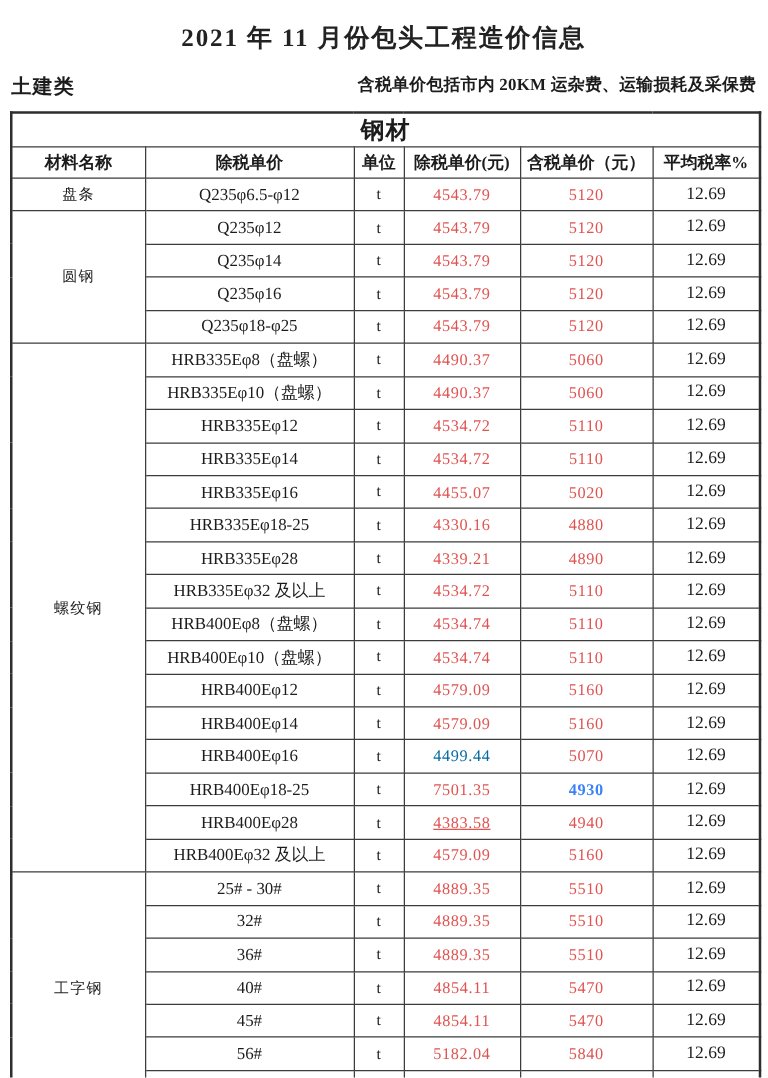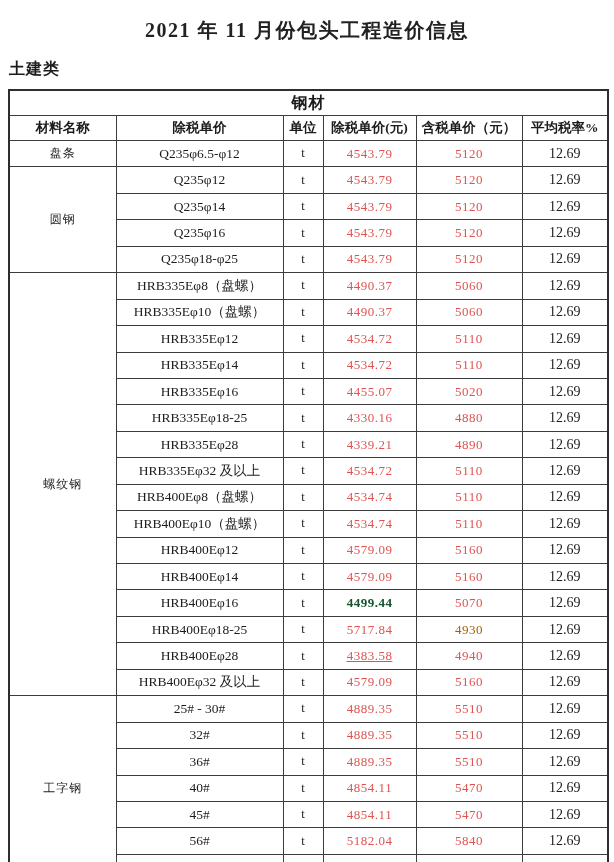--- a/index.html
+++ b/index.html
@@ -20,36 +20,37 @@
   .tax-note{font-size:13.5px;font-weight:700;letter-spacing:.2px;padding-bottom:1px;}
   table.steel{
     border-collapse:collapse;table-layout:fixed;
     width:599px;margin-left:8px;
     border:2px solid #2e2e2e;
   }
   table.steel th, table.steel td{
     border:1px solid #3c3c3c;text-align:center;vertical-align:middle;
     overflow:hidden;white-space:nowrap;padding:0;
   }
-  .section-title-row th{height:24px;font-size:16px;font-weight:700;letter-spacing:1px;font-family:Liberation Mono, monospace;}
+  .section-title-row th{height:24px;font-size:19px;font-weight:700;letter-spacing:1px;font-family:Liberation Mono, monospace;}
   .col-head-row th{height:24px;font-size:13.5px;font-weight:700;}
   tbody td{height:25.45px;font-size:13.5px;}
   td.material{font-size:12px;letter-spacing:1px;}
   td.spec{font-size:13.5px;}
   td.unit{font-size:12.5px;}
   td.price{font-size:13px;letter-spacing:.5px;}
   td.tax{font-size:14px;margin-top:43px;}
 </style>
 </head>
 <body>
 
 <div class="page-title">2021 年 11 月份包头工程造价信息</div>
 
 <div class="subhead">
   <span class="category-label">土建类</span>
+  <span class="tax-note">含税单价包括市内 20KM 运杂费、运输损耗及采保费</span>
 </div>
 
 <table class="steel">
   <colgroup>
     <col style="width:107px">
     <col style="width:167px">
     <col style="width:40px">
     <col style="width:93px">
     <col style="width:106px">
     <col style="width:86px">
@@ -186,29 +187,29 @@
       <tr>
         <td class="spec">HRB400Eφ14</td>
         <td class="unit">t</td>
         <td class="price" style="color: rgb(223, 83, 80);">4579.09</td>
         <td class="price" style="color: rgb(223, 83, 80);">5160</td>
         <td class="tax">12.69</td>
       </tr>
       <tr>
         <td class="spec">HRB400Eφ16</td>
         <td class="unit">t</td>
-        <td class="price" style="color: #14532d; font-weight: bold;">4499.44</td>
+        <td class="price" style="color: #0369a1;">4499.44</td>
         <td class="price" style="color: rgb(223, 83, 80);">5070</td>
         <td class="tax">12.69</td>
       </tr>
       <tr>
         <td class="spec">HRB400Eφ18-25</td>
         <td class="unit">t</td>
-        <td class="price" style="color: rgb(223, 83, 80);">5717.84</td>
-        <td class="price" style="color: #a16207;">4930</td>
+        <td class="price" style="color: rgb(223, 83, 80);">7501.35</td>
+        <td class="price" style="color: #3b82f6; font-weight: bold;">4930</td>
         <td class="tax">12.69</td>
       </tr>
       <tr>
         <td class="spec">HRB400Eφ28</td>
         <td class="unit">t</td>
         <td class="price" style="color: rgb(223, 83, 80); text-decoration: underline;">4383.58</td>
         <td class="price" style="color: rgb(223, 83, 80);">4940</td>
         <td class="tax">12.69</td>
       </tr>
       <tr>

